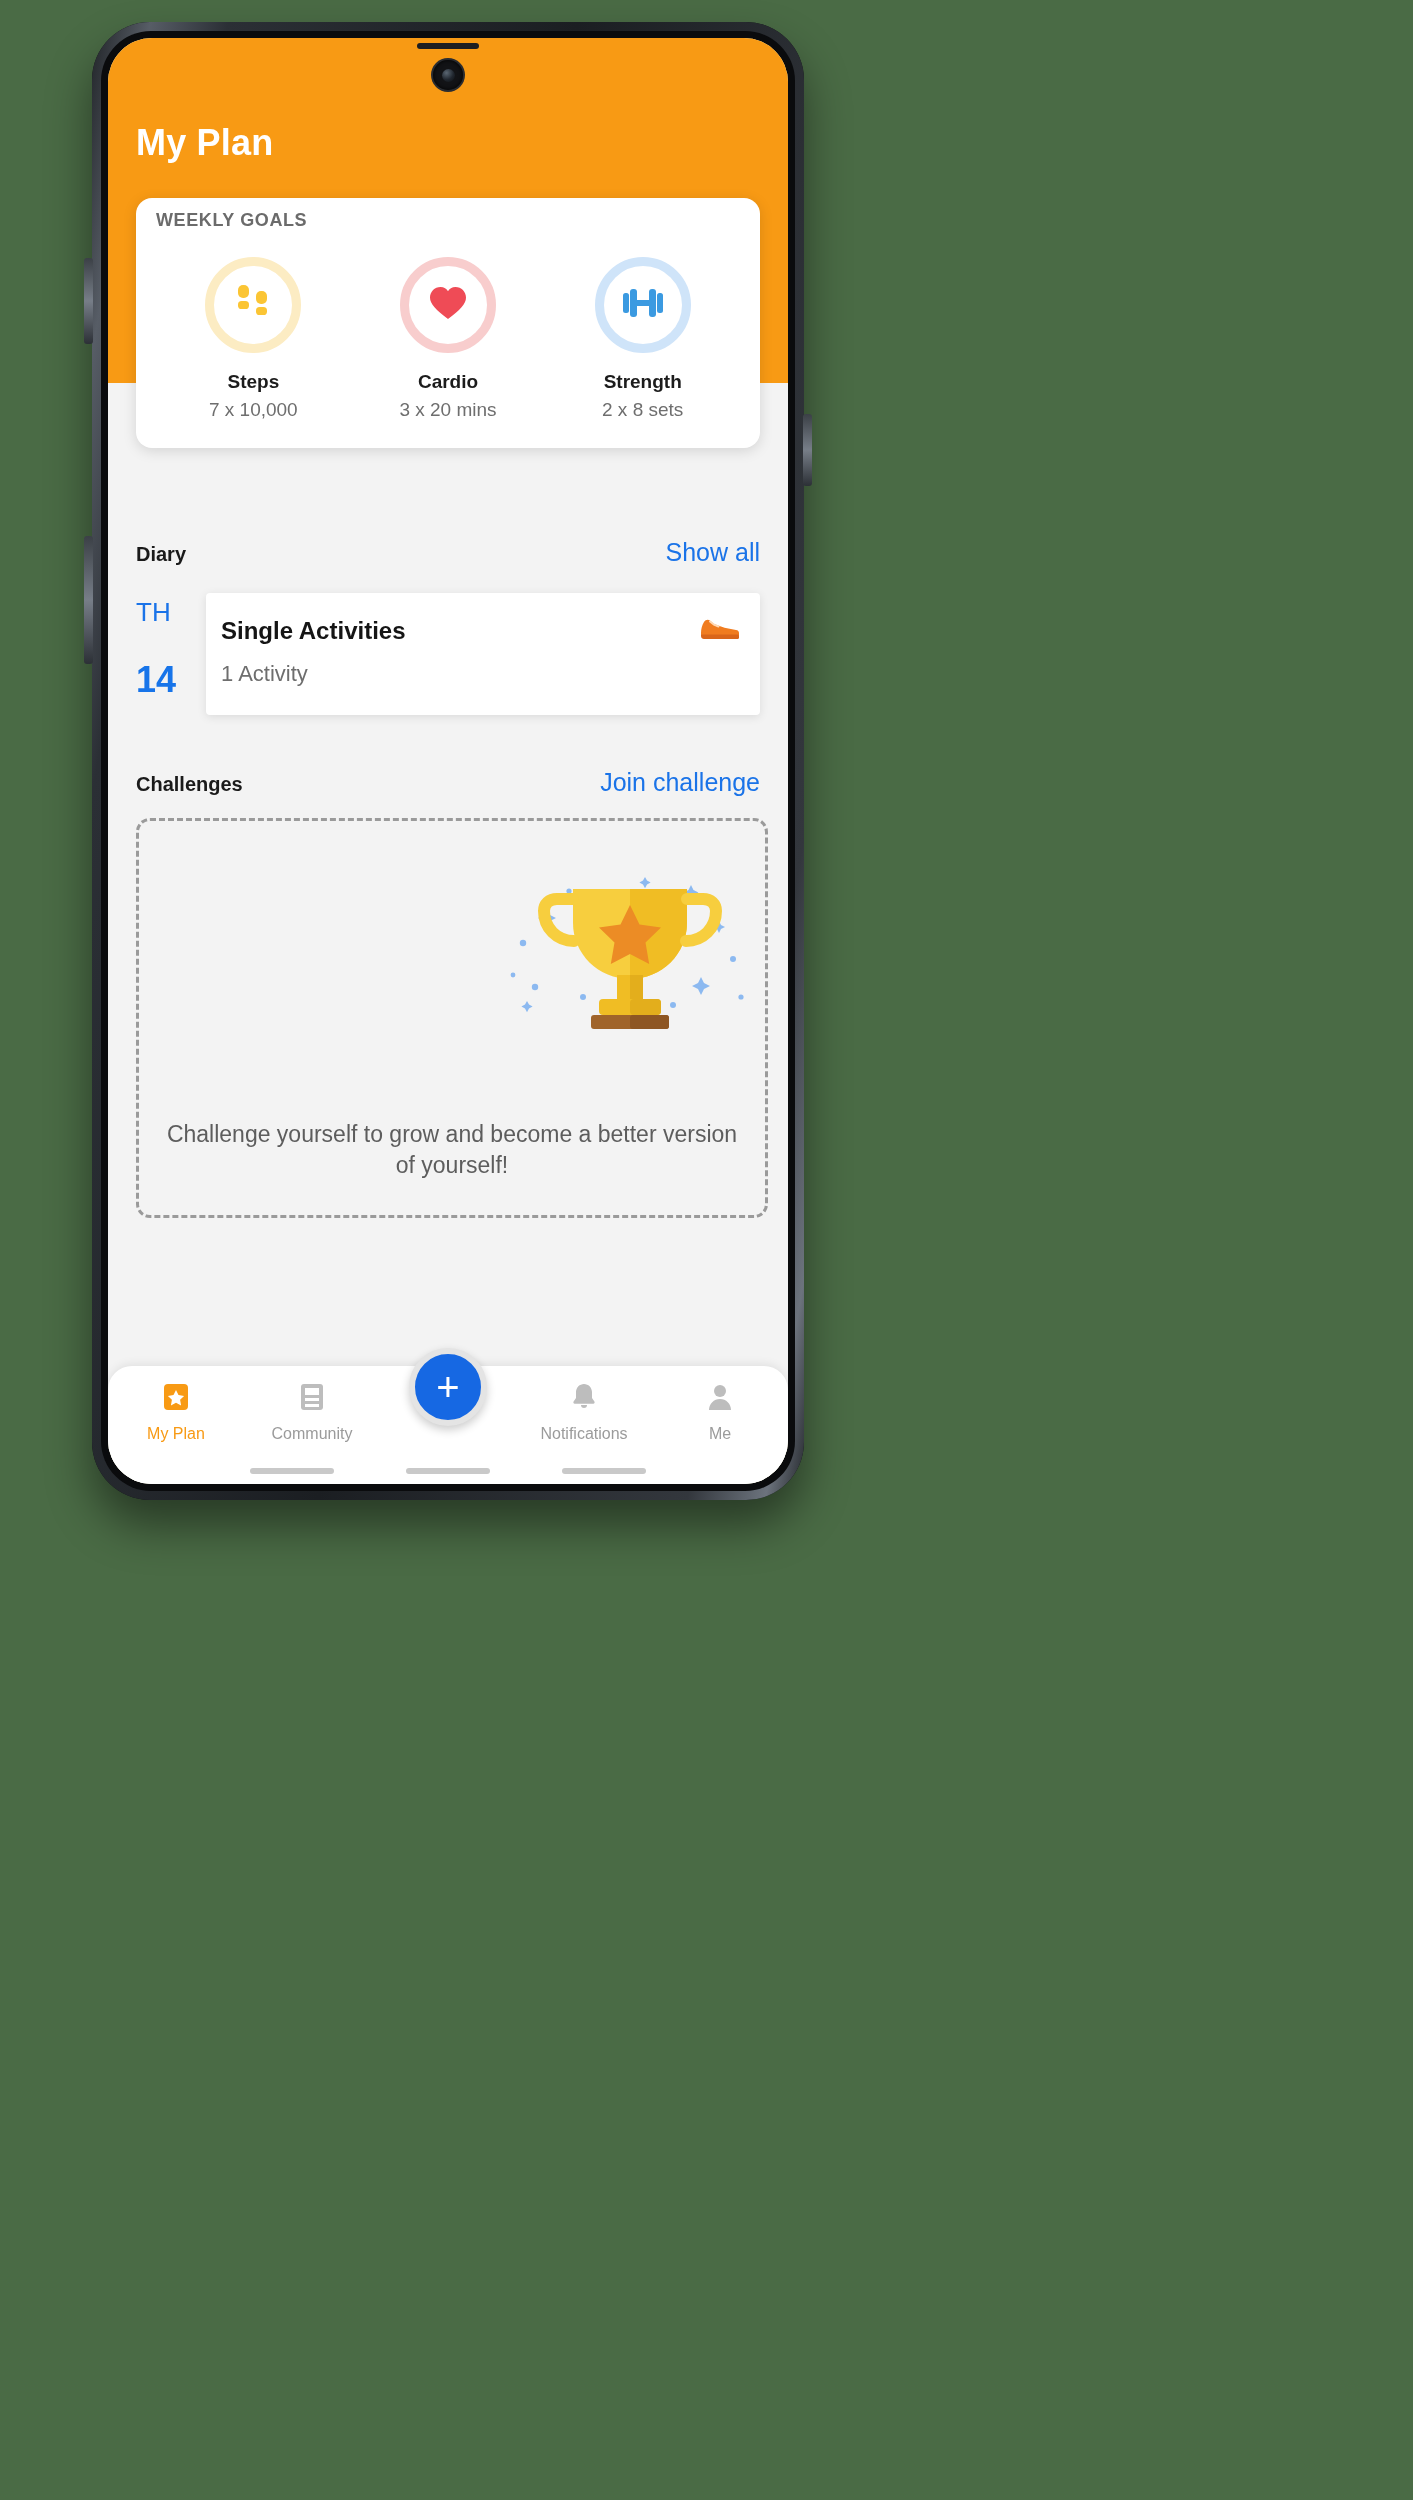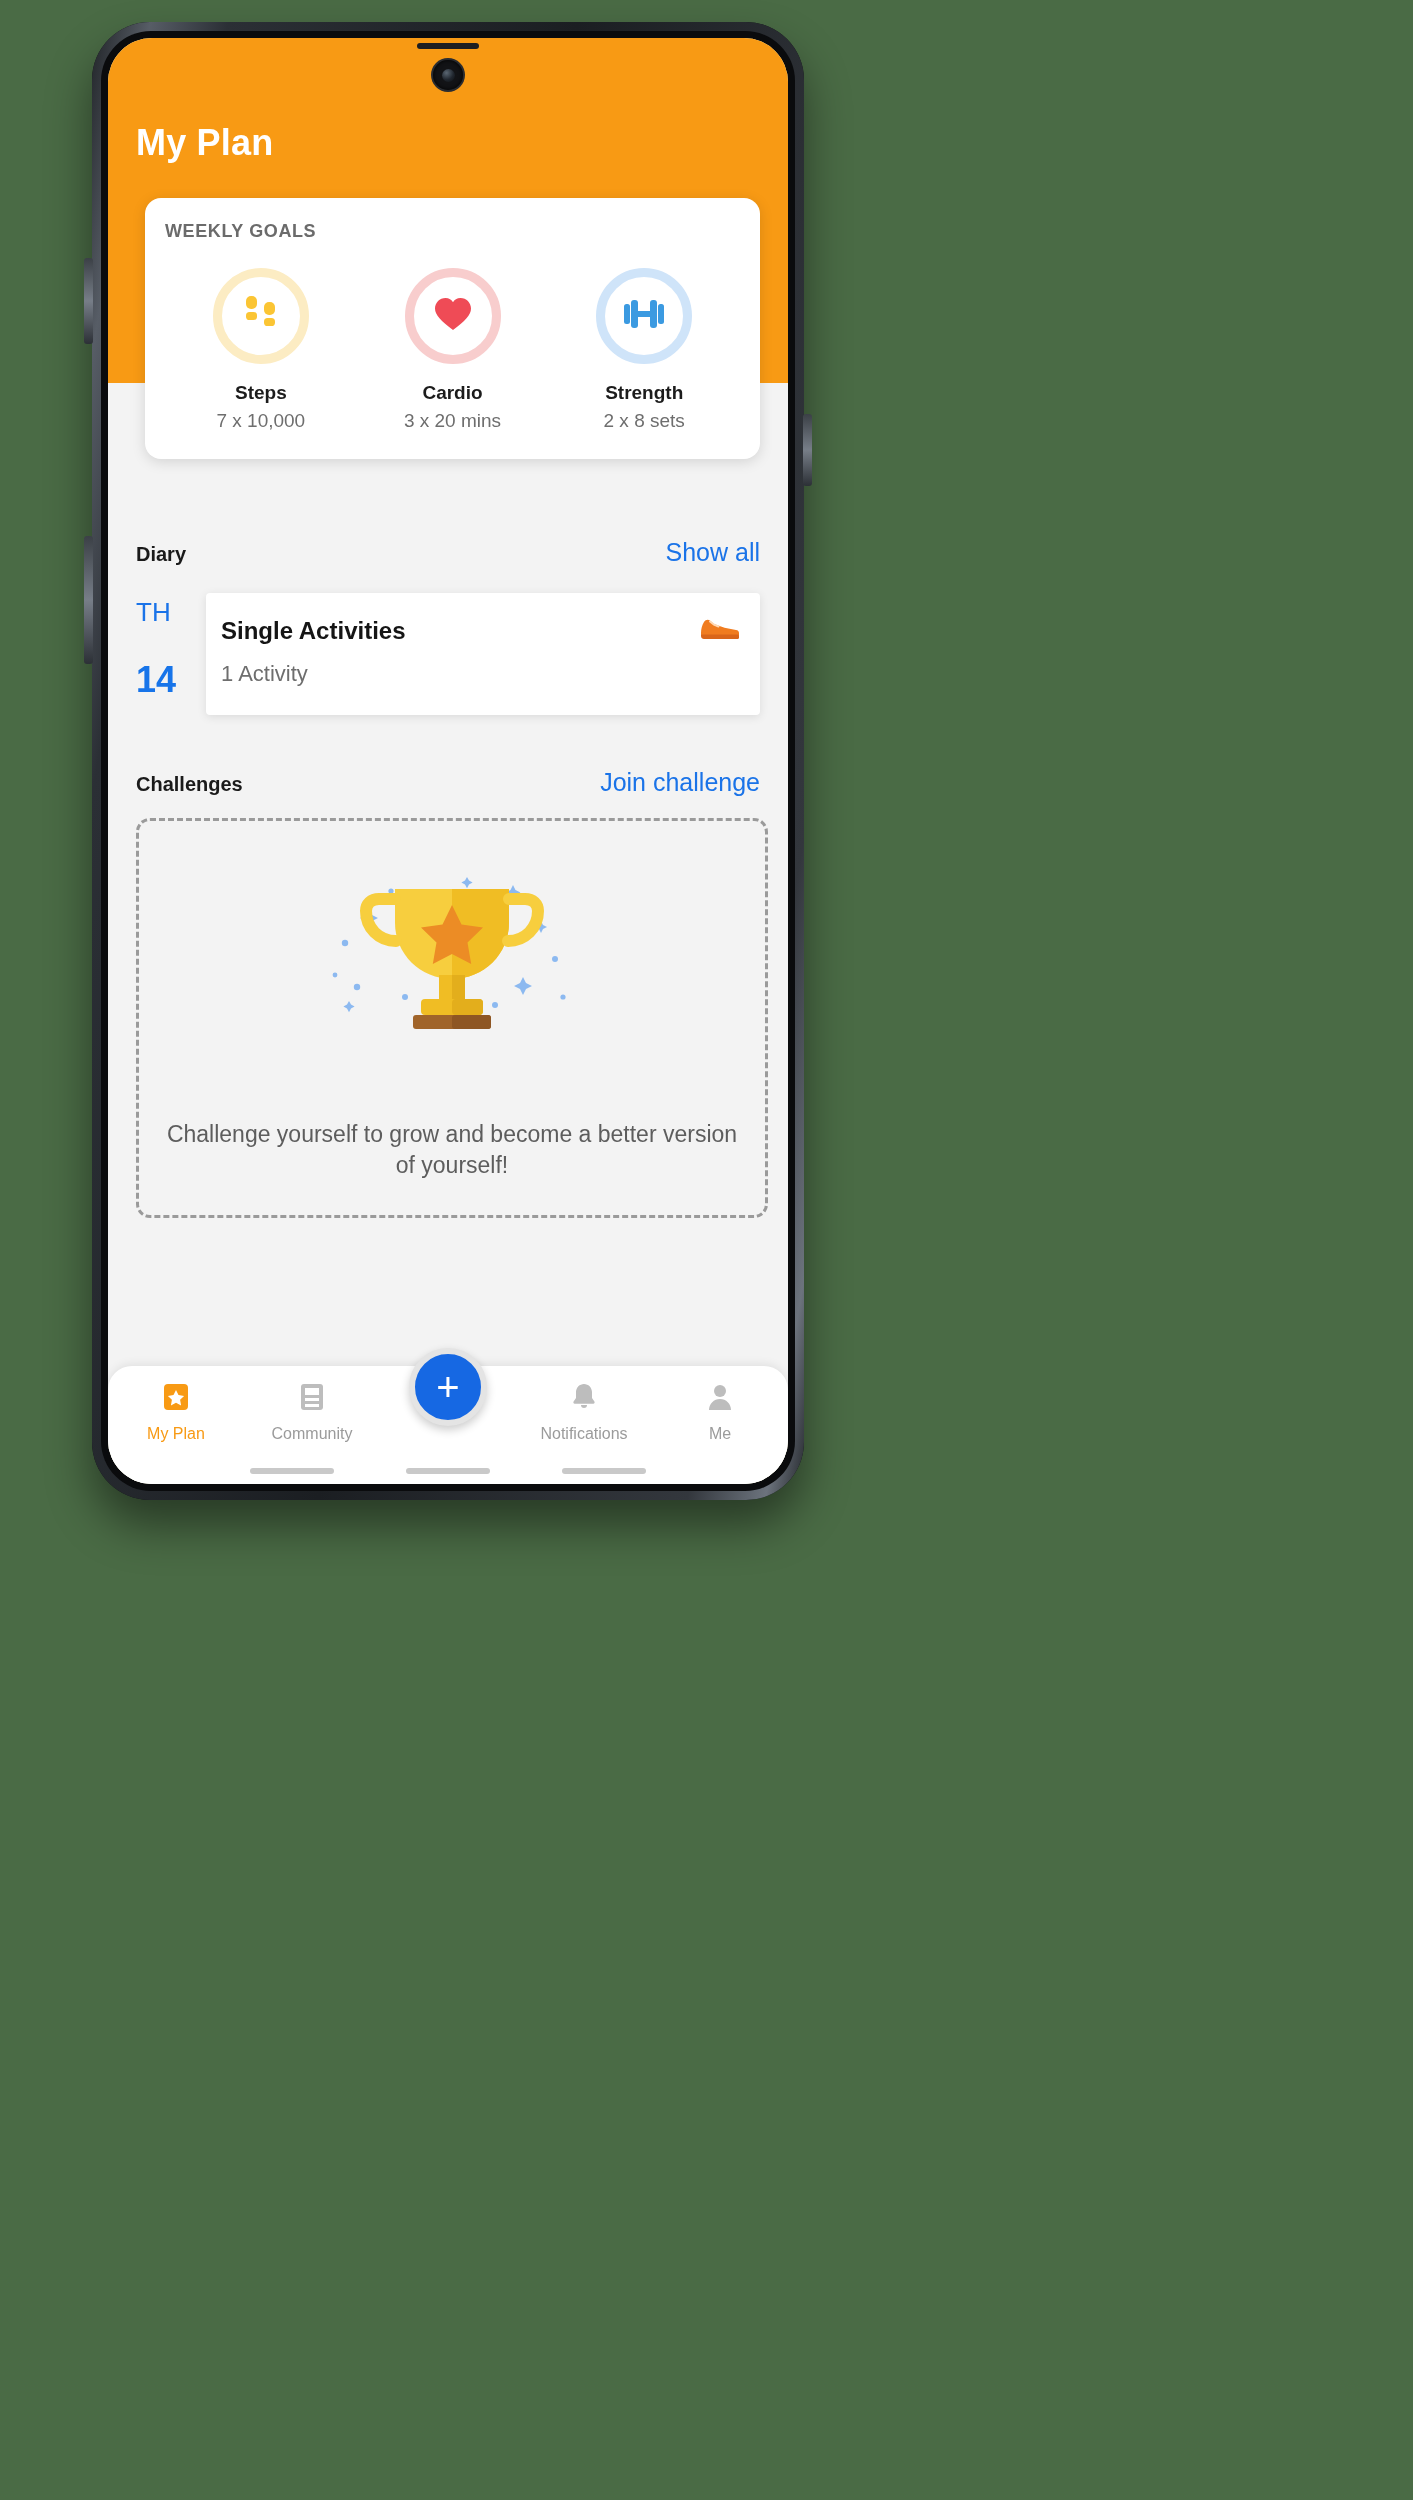--- a/index.html
+++ b/index.html
@@ -63,22 +63,21 @@
   }
   .page-bg{
     position:absolute; left:0; top:320px; right:0; bottom:0; background:#f3f3f3;
   }
 
   
   .goals-card{
     position:absolute; left:28px; top:160px; right:28px;
     background:#ffffff; border-radius:16px;
     box-shadow:0 3px 14px rgba(0,0,0,.13);
-    padding:23px 20px 26px;
-    margin-left:9px;
+    padding:12px 20px 26px;
   }
   .goals-title{
     font-size:18px; font-weight:bold; color:#6b6b6b; letter-spacing:.6px;
   }
   .goals-row{ display:flex; margin-top:26px; }
   .goal{ flex:1; display:flex; flex-direction:column; align-items:center; }
   .goal-ring{
     width:96px; height:96px; border-radius:50%;
     display:flex; align-items:center; justify-content:center;
     border:9px solid #fdeec4;
@@ -115,21 +114,21 @@
   }
   .diary-card-title{ font-size:24px; font-weight:bold; color:#151515; }
   .diary-card-sub{ margin-top:16px; font-size:22px; color:#6e6e6e; }
   .sneaker{ position:absolute; right:20px; top:20px; }
 
   
   .chal-head{ top:730px; }
   .chal-box{
     position:absolute; left:28px; right:20px; top:780px; height:400px;
     border:3px dashed #9a9a9a; border-radius:14px;
-    display:flex; flex-direction:column; align-items:center; justify-content:flex-start;
+    display:flex; flex-direction:column; align-items:flex-end; justify-content:flex-start;
     padding-top:26px;
   }
   .chal-text{
     position:absolute; left:24px; right:24px; bottom:34px;
     text-align:center; font-size:23px; color:#5d5d5d; line-height:1.35;
   }
 
   
   .navbar{
     position:absolute; left:0; right:0; bottom:0; height:118px;

